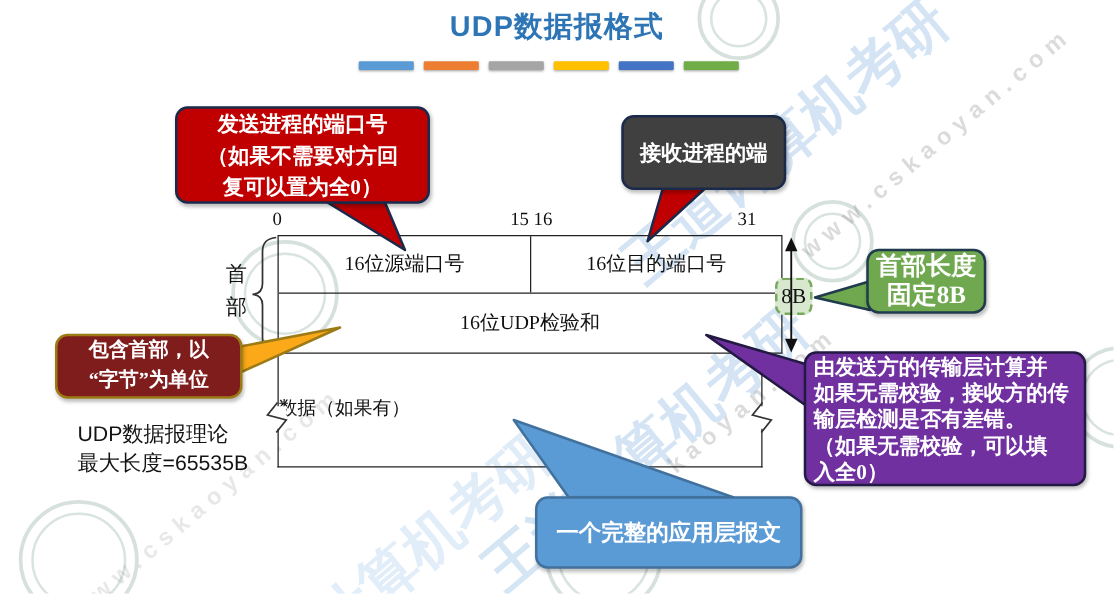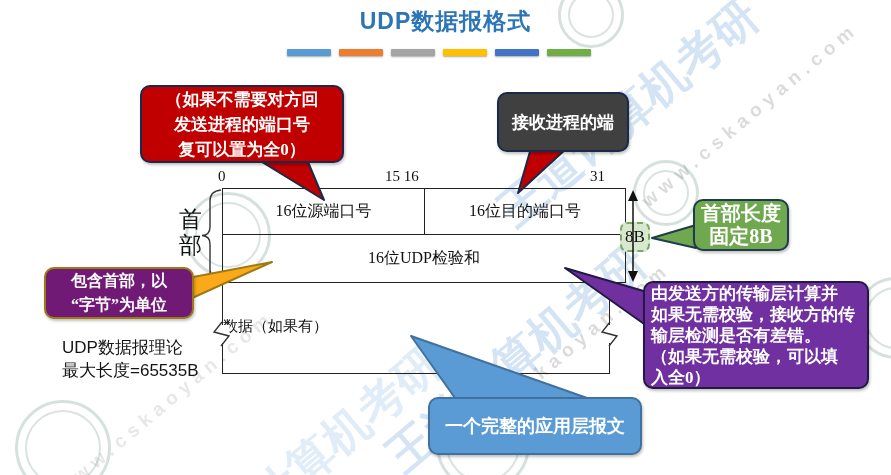--- a/index.html
+++ b/index.html
@@ -24,21 +24,21 @@
   .tbl{position:absolute;left:222px;top:188px;width:404px;height:95px;border:1.5px solid #222;
        box-sizing:border-box;z-index:2;}
   .row{display:flex;height:46px;box-sizing:border-box;}
   .row.first{border-bottom:1.5px solid #222;}
   .cell{display:flex;align-items:center;justify-content:center;font-size:16px;box-sizing:border-box;}
   .cell.c1{width:202px;border-right:1.5px solid #222;}
   .cell.c2{flex:1;}
   .databox{position:absolute;left:222px;top:283px;width:388px;height:91px;border:1.5px solid #222;
            border-top:none;box-sizing:border-box;z-index:2;}
   .datalabel{position:absolute;left:0;right:0;top:34px;font-size:15px;}
-  .brace-label{position:absolute;left:179px;top:207px;width:20px;font-size:23px;line-height:26px;
+  .brace-label{position:absolute;left:179px;top:207px;width:20px;font-size:17px;line-height:26px;
                word-break:break-all;text-align:center;z-index:2;}
   .badge8b{position:absolute;left:620px;top:222px;width:26px;height:26px;background:#D7E8CE;
            border:2px dashed #78A95F;border-radius:7px;font-size:17px;line-height:26px;
            text-align:center;z-index:2;box-sizing:content-box;}
   .note{position:absolute;left:62px;top:336px;font:17px "Liberation Sans",sans-serif;
         line-height:23px;color:#141414;z-index:2;}
 
   
   svg.overlay{position:absolute;left:0;top:0;z-index:3;pointer-events:none;}
   .tail{stroke-width:2;stroke-linejoin:round;}
@@ -84,21 +84,21 @@
   <div class="bars">
     <span style="background: rgb(91, 155, 213);"></span>
     <span style="background: rgb(237, 125, 49);"></span>
     <span style="background: rgb(165, 165, 165);"></span>
     <span style="background: rgb(255, 192, 0);"></span>
     <span style="background: rgb(68, 114, 196);"></span>
     <span style="background: rgb(112, 173, 71);"></span>
   </div>
 
   <div class="bit" style="left:218px;top:168px;">0</div>
-  <div class="bit" style="left:385px;top:168px;width:80px;text-align:left;">15 16</div>
+  <div class="bit" style="left:385px;top:168px;width:80px;text-align:center;">15 16</div>
   <div class="bit" style="left:590px;top:168px;">31</div>
 
   <div class="tbl">
     <div class="row first">
       <div class="cell c1">16位源端口号</div>
       <div class="cell c2">16位目的端口号</div>
     </div>
     <div class="row">
       <div class="cell c2">16位UDP检验和</div>
     </div>
@@ -132,35 +132,35 @@
 
     <polygon class="tail tail-red" points="262,162 308,162 324,200" style="fill: rgb(192, 0, 0);"></polygon>
     <polygon class="tail tail-red" points="531,148 567,148 518,193" style="fill: rgb(192, 0, 0);"></polygon>
     <polygon class="tail tail-green" points="652,238 696,225 696,248" style="fill: rgb(111, 168, 79);"></polygon>
     <polygon class="tail tail-orange" points="272,262 188,278 190,299" style="fill: rgb(251, 169, 25);"></polygon>
     <polygon class="tail tail-purple" points="565,268 647,292 647,326" style="fill: rgb(112, 48, 160);"></polygon>
     <polygon class="tail tail-blue" points="411,336 587,398 455,398" style="fill: rgb(91, 155, 213);"></polygon>
   </svg>
 
   <div class="co co-src" style="background: rgb(192, 0, 0);">
+    <div>发送进程的端口号</div>
     <div>（如果不需要对方回</div>
-    <div>发送进程的端口号</div>
     <div>复可以置为全0）</div>
   </div>
 
   <div class="co co-dst" style="background: #404040;">
     <div>接收进程的端</div>
   </div>
 
   <div class="co co-hlen" style="background: rgb(111, 168, 79);">
     <div>首部长度</div>
     <div>固定8B</div>
   </div>
 
-  <div class="co co-ulen" style="background: #701a75;">
+  <div class="co co-ulen" style="background: #7f1d1d;">
     <div>包含首部，以</div>
     <div>“字节”为单位</div>
   </div>
 
   <div class="co co-sum" style="background: rgb(112, 48, 160);">
     <div>由发送方的传输层计算并</div>
     <div>如果无需校验，接收方的传</div>
     <div>输层检测是否有差错。</div>
     <div>（如果无需校验，可以填</div>
     <div>入全0）</div>

